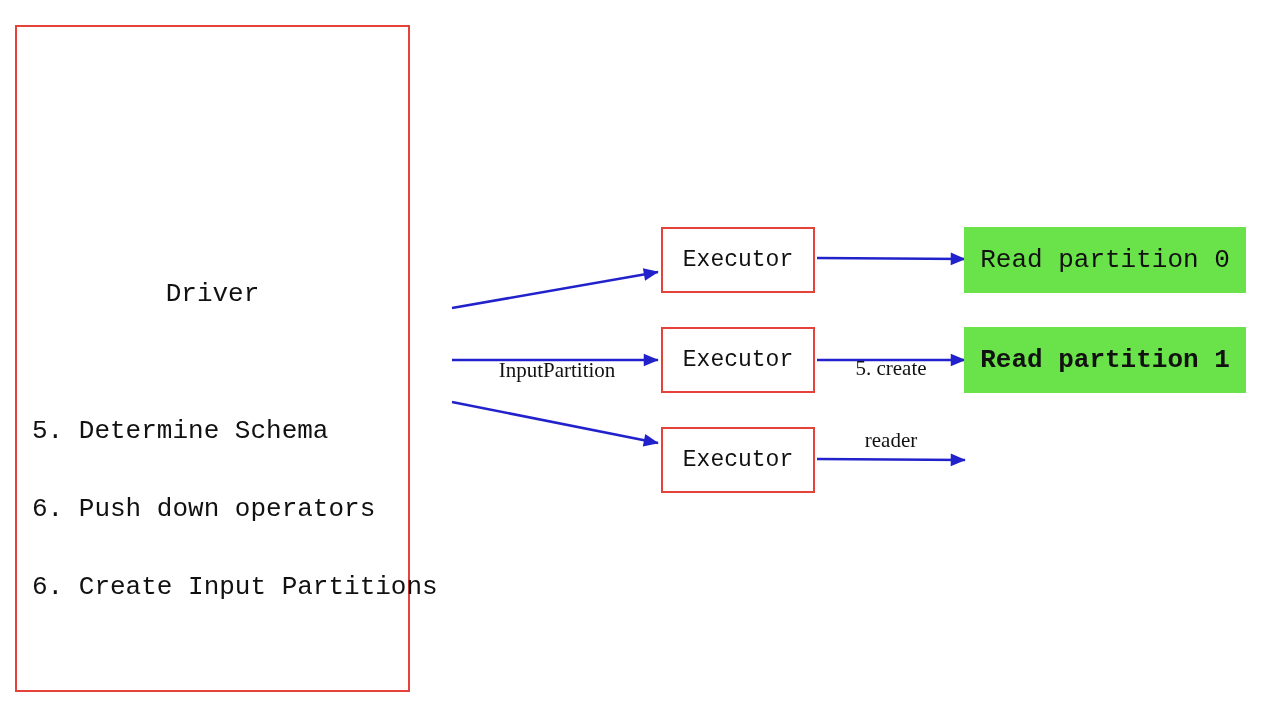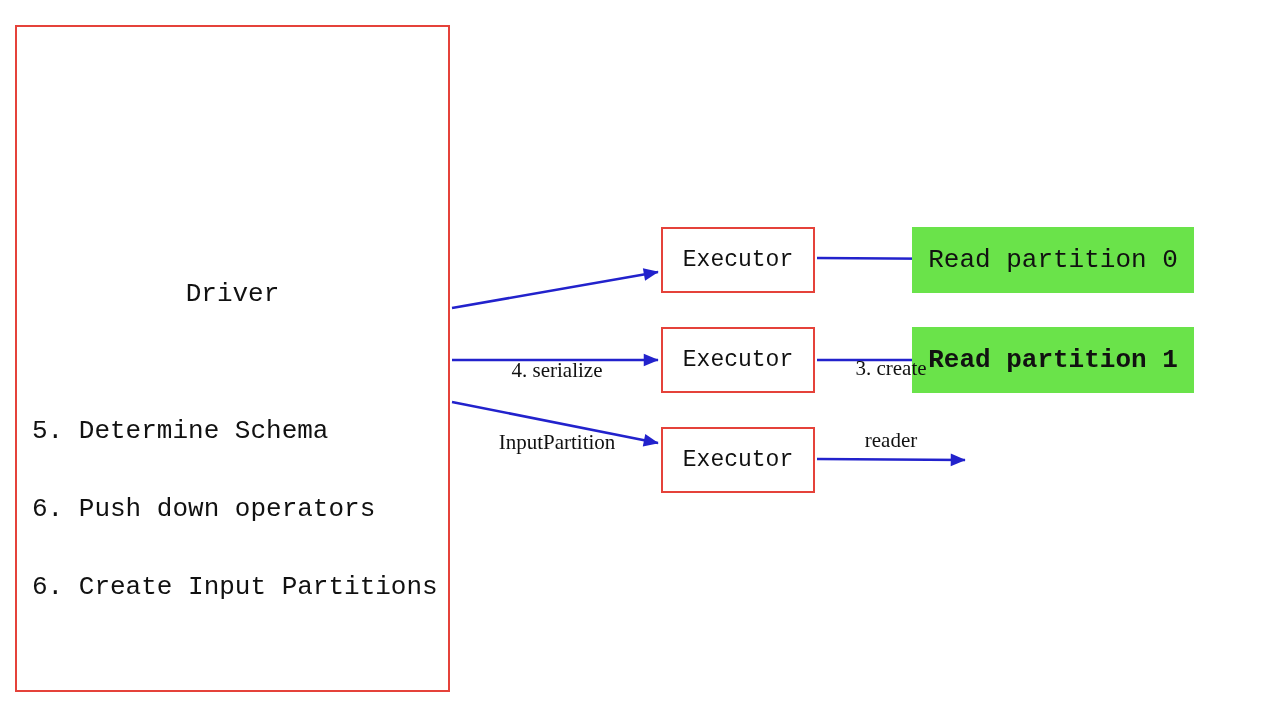--- a/index.html
+++ b/index.html
@@ -8,21 +8,21 @@
     --green:#6ae34a;
     --ink:#111111;
     --bg:#ffffff;
   }
   *{margin:0;padding:0;box-sizing:border-box;}
   html,body{width:1270px;height:710px;background:var(--bg);overflow:hidden;}
   .canvas{position:relative;width:1270px;height:710px;background:var(--bg);}
   .arrows{position:absolute;left:0;top:0;width:1270px;height:710px;pointer-events:none;}
 
   .driver-box{
-    position:absolute;left:15px;top:25px;width:435px;height:667px;
+    position:absolute;left:15px;top:25px;width:395px;height:667px;
     border:2px solid var(--red);background:var(--bg);
   }
   .driver-title{
     position:absolute;top:252px;left:0;width:100%;text-align:center;
     font-family:"Liberation Mono","DejaVu Sans Mono",monospace;
     font-size:26px;color:var(--ink);white-space:pre;
   }
   .driver-steps{
     position:absolute;top:339px;left:15px;
     font-family:"Liberation Mono","DejaVu Sans Mono",monospace;
@@ -33,21 +33,21 @@
     border:2px solid var(--red);background:var(--bg);
     display:flex;align-items:center;justify-content:center;
     font-family:"Liberation Mono","DejaVu Sans Mono",monospace;
     font-size:23px;color:var(--ink);white-space:pre;
   }
   .exec-1{top:227px;}
   .exec-2{top:327px;}
   .exec-3{top:427px;}
 
   .partition-box{
-    position:absolute;left:912px;width:282px;height:66px;
+    position:absolute;left:964px;width:282px;height:66px;
     background:var(--green);
     display:flex;align-items:center;justify-content:center;
     font-family:"Liberation Mono","DejaVu Sans Mono",monospace;
     font-size:26px;color:var(--ink);white-space:pre;
   }
   .part-1{top:227px;}
   .part-2{top:327px;font-weight:bold;}
   .part-3{top:426px;}
 
   .edge-label{
@@ -109,21 +109,20 @@
   </div>
 
   <div class="partition-box part-1">
     <span>Read partition 0</span>
   </div>
   <div class="partition-box part-2">
     <span>Read partition 1</span>
   </div>
 
   <div class="edge-label label-serialize">
-    <div>4. serialize</div>
     <div>InputPartition</div>
   </div>
   <div class="edge-label label-reader">
-    <div>3. create</div>
+    <div>5. create</div>
     <div>reader</div>
   </div>
 
 </div>
 
 </body></html>

